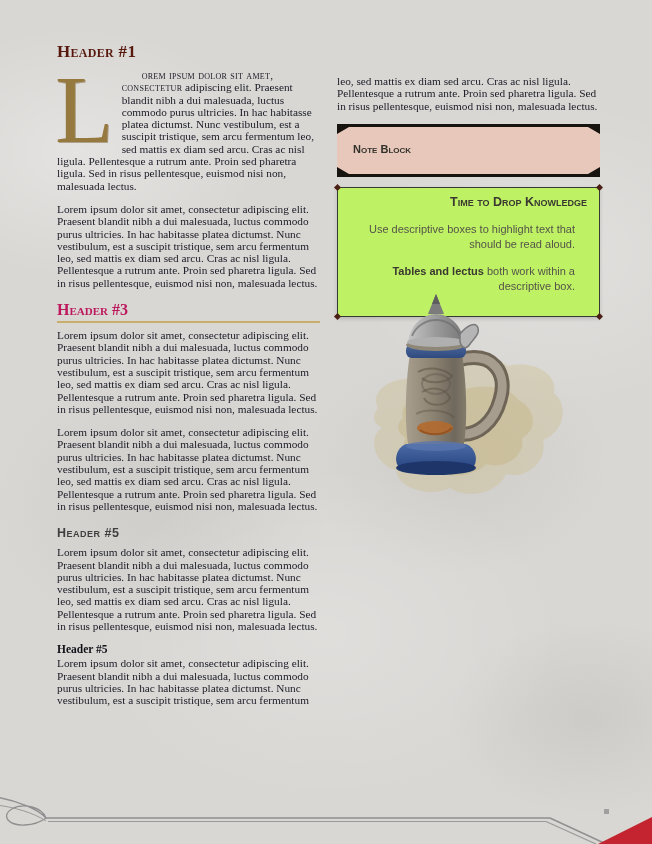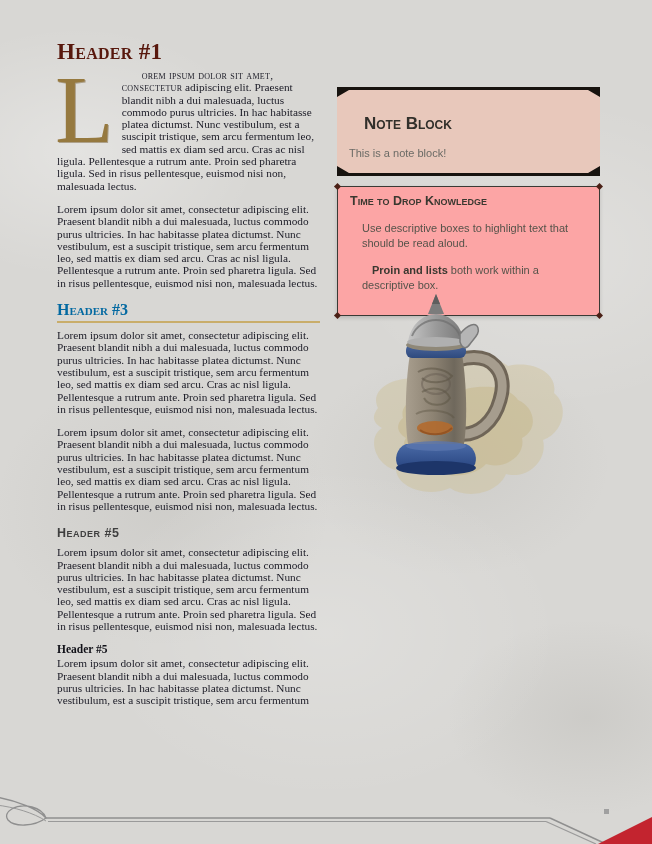--- a/index.html
+++ b/index.html
@@ -21,26 +21,26 @@
   .col-right{left:337px;top:75px;}
 
   p.body{font-size:11.3px;line-height:12.3px;margin:0 0 11px 0;text-align:left;}
   p.body.trunc{margin-bottom:0;}
 
   h1.brand{
     font-family:"Liberation Serif", serif;
     font-variant:small-caps;
     font-weight:600;
     color:#58180d;
-    font-size:23px;line-height:24px;
+    font-size:17px;line-height:24px;
     margin:14px 0 5px 0;letter-spacing:.3px;
   }
   h1.brand.first{margin-top:0;}
   h2.brand{
-    font-variant:small-caps;font-weight:600;color:#0369a1;
+    font-variant:small-caps;font-weight:600;color:#be185d;
     font-size:16px;line-height:18px;margin:12px 0 6px 0;
     border-bottom:2px solid #c9ad6a;padding-bottom:2px;
   }
   h3.brand{
     font-variant:small-caps;font-weight:600;color:#58180d;
     font-size:13.5px;line-height:15px;margin:10px 0 3px 0;
   }
   h4.gray{
     font-family:"Liberation Sans", sans-serif;
     font-variant:small-caps;font-weight:600;color:#3f3f3f;
@@ -65,34 +65,35 @@
 
   
   .note-block{position:relative;margin:12px 0 10px 0;background:#e8c8bb;}
   .note-edge{height:10px;background:#17130f;}
   .note-edge.top{clip-path:polygon(0% 0%, 100% 0%, 100% 100%, calc(100% - 12px) 30%, 12px 30%, 0% 100%);}
   .note-edge.bottom{clip-path:polygon(0% 100%, 100% 100%, 100% 0%, calc(100% - 12px) 70%, 12px 70%, 0% 0%);}
   .note-content{padding:4px 12px 6px 12px;}
   .note-title{
     font-family:"Liberation Sans", sans-serif;
     font-variant:small-caps;font-weight:700;color:#32302b;
-    font-size:17px;line-height:15px;margin:15px;
+    font-size:11px;line-height:15px;margin:4px;
   }
   .note-body{
     font-family:"Liberation Sans", sans-serif;
     font-size:11px;line-height:14px;color:#6b6b66;margin:0;
   }
 
   
   .desc-box{
     position:relative;margin:9px 0 0 0;
-    background:#fca5a5;
+    background:#bef264;
     border:1px solid #3a3a35;
     padding:6px 12px 10px 12px;
     box-shadow:0 2px 4px rgba(0,0,0,.15);
+    text-align:right;
   }
   .corner-dot{
     position:absolute;width:5px;height:5px;background:#4a2016;
     transform:rotate(45deg);
   }
   .corner-dot.tl{top:-3px;left:-3px;}
   .corner-dot.tr{top:-3px;right:-3px;}
   .corner-dot.bl{bottom:-3px;left:-3px;}
   .corner-dot.br{bottom:-3px;right:-3px;}
   .desc-title{
@@ -127,38 +128,38 @@
   <p class="body">Lorem ipsum dolor sit amet, consectetur adipiscing elit. Praesent blandit nibh a dui malesuada, luctus commodo purus ultricies. In hac habitasse platea dictumst. Nunc vestibulum, est a suscipit tristique, sem arcu fermentum leo, sed mattis ex diam sed arcu. Cras ac nisl ligula. Pellentesque a rutrum ante. Proin sed pharetra ligula. Sed in risus pellentesque, euismod nisi non, malesuada lectus.</p>
 
   <h4 class="gray">Header #5</h4>
   <p class="body">Lorem ipsum dolor sit amet, consectetur adipiscing elit. Praesent blandit nibh a dui malesuada, luctus commodo purus ultricies. In hac habitasse platea dictumst. Nunc vestibulum, est a suscipit tristique, sem arcu fermentum leo, sed mattis ex diam sed arcu. Cras ac nisl ligula. Pellentesque a rutrum ante. Proin sed pharetra ligula. Sed in risus pellentesque, euismod nisi non, malesuada lectus.</p>
 
   <h5 class="plain">Header #5</h5>
   <p class="body trunc">Lorem ipsum dolor sit amet, consectetur adipiscing elit. Praesent blandit nibh a dui malesuada, luctus commodo purus ultricies. In hac habitasse platea dictumst. Nunc vestibulum, est a suscipit tristique, sem arcu fermentum</p>
 </div>
 
 <div class="col col-right">
+  <p class="body">leo, sed mattis ex diam sed arcu. Cras ac nisl ligula. Pellentesque a rutrum ante. Proin sed pharetra ligula. Sed in risus pellentesque, euismod nisi non, malesuada lectus.</p>
 
   <div class="note-block">
     <div class="note-edge top"></div>
     <div class="note-content">
       <p class="note-title">Note Block</p>
-      <p class="note-body">This is a note block!</p>
     </div>
     <div class="note-edge bottom"></div>
   </div>
 
   <div class="desc-box">
     <span class="corner-dot tl"></span>
     <span class="corner-dot tr"></span>
     <span class="corner-dot bl"></span>
     <span class="corner-dot br"></span>
     <p class="desc-title">Time to Drop Knowledge</p>
     <p class="desc-body">Use descriptive boxes to highlight text that should be read aloud.</p>
-    <p class="desc-body indent"><b>Proin and lists</b><span> both work within a descriptive box.</span></p>
+    <p class="desc-body indent"><b>Tables and lectus</b><span> both work within a descriptive box.</span></p>
   </div>
 </div>
 
 <div class="illustration">
   <svg width="212" height="215" viewBox="0 0 212 215" xmlns="http://www.w3.org/2000/svg">
     <defs>
       <linearGradient id="bodyGrad" x1="0" y1="0" x2="1" y2="0">
         <stop offset="0" stop-color="#a89e8e"></stop>
         <stop offset="0.45" stop-color="#8d8373"></stop>
         <stop offset="0.8" stop-color="#6f685c"></stop>

